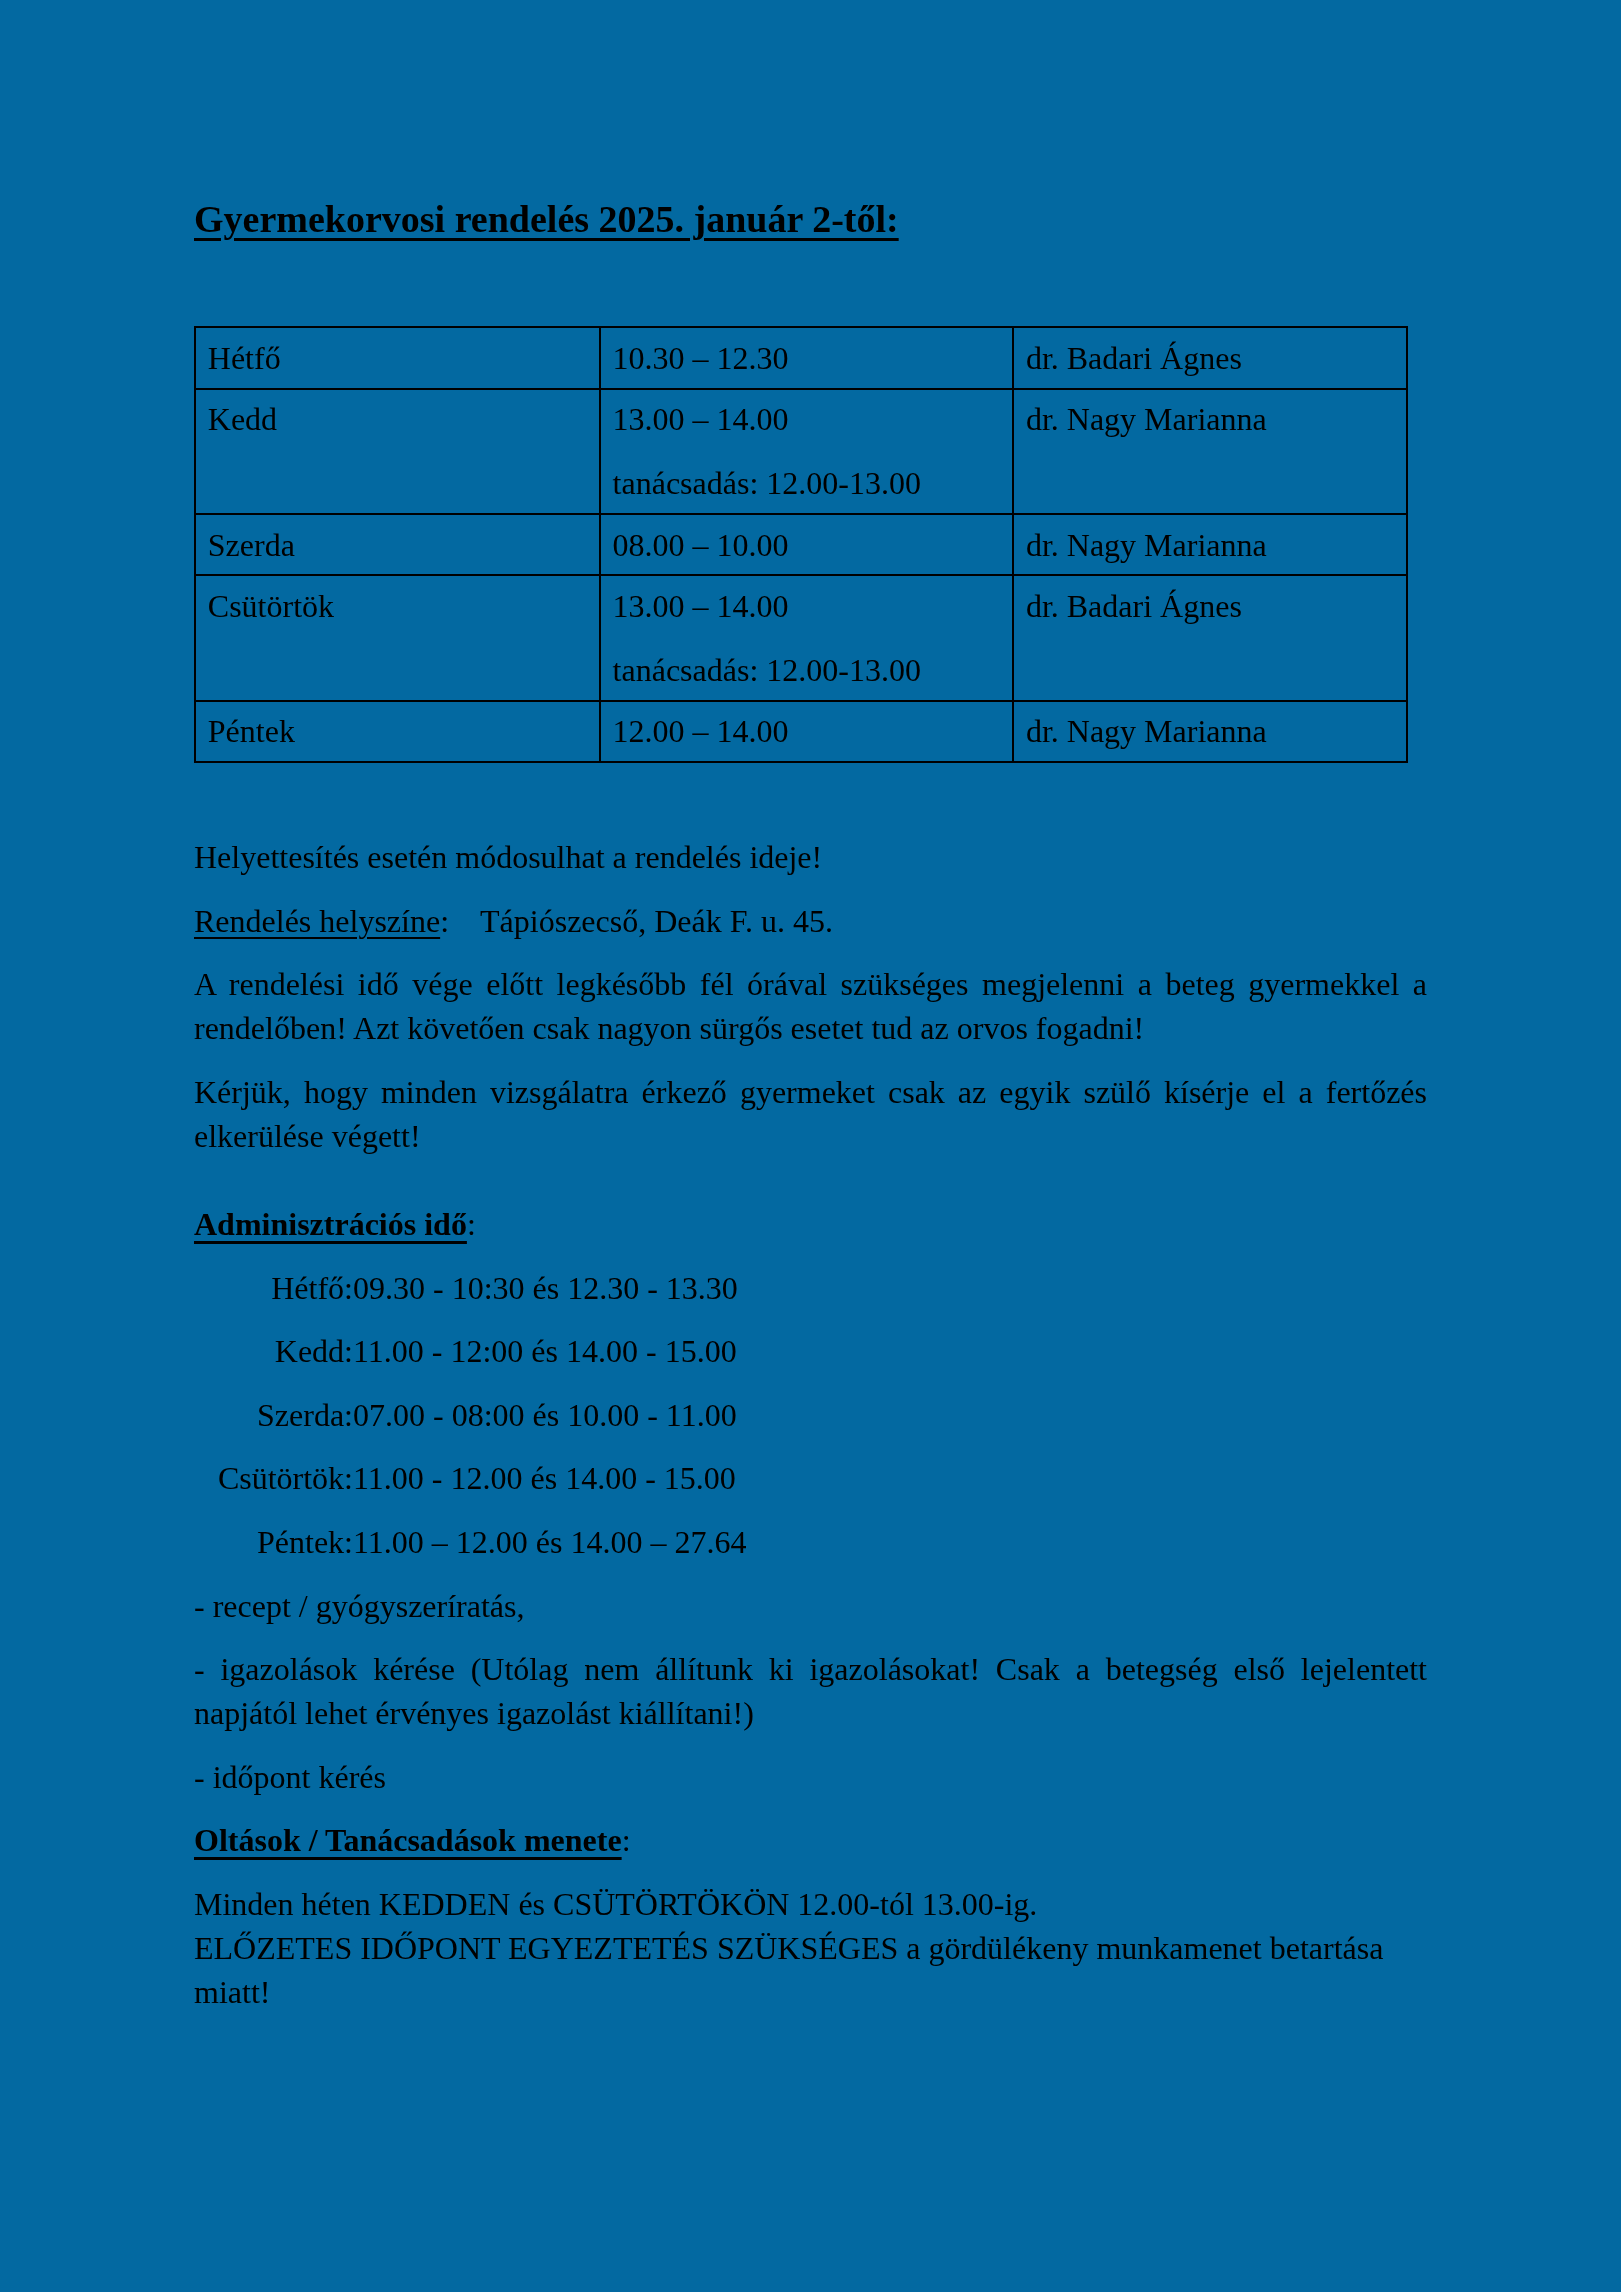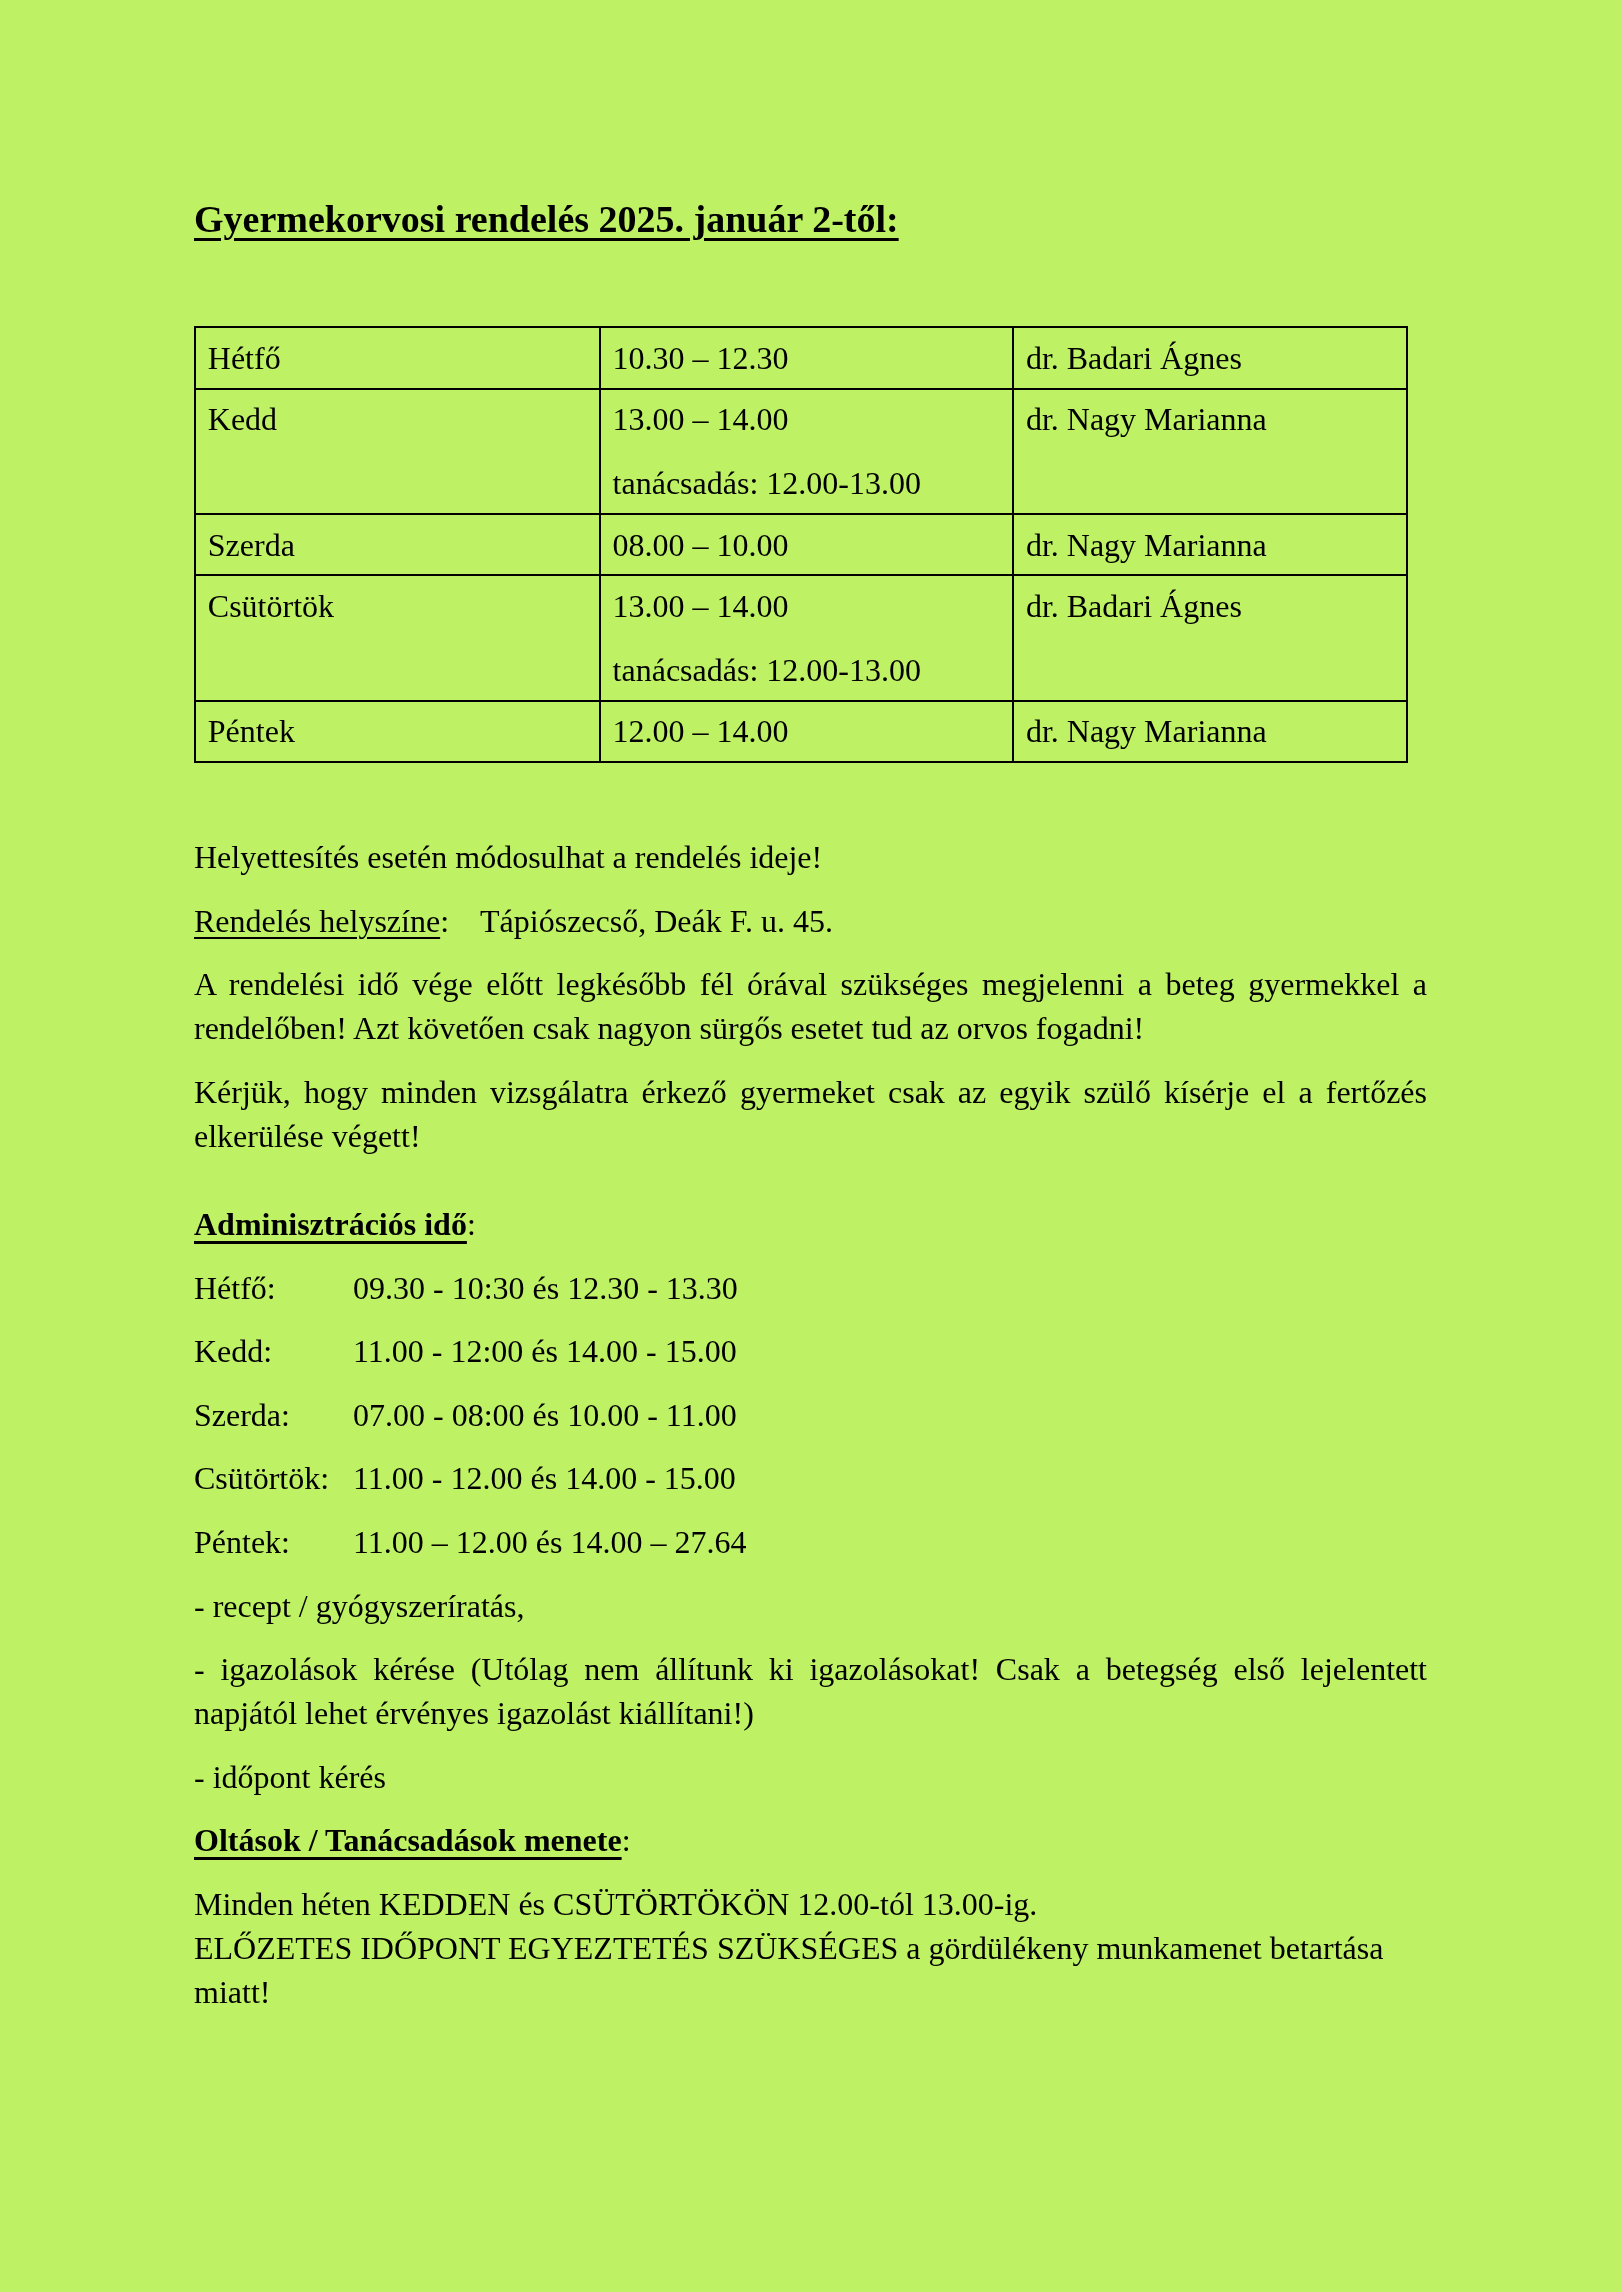--- a/index.html
+++ b/index.html
@@ -1,19 +1,19 @@
 <!DOCTYPE html>
 <html lang="hu"><head>
 <meta charset="utf-8">
 <style>
   html,body{margin:0;padding:0;background:#e8e8e8;}
   .page{
     width:1621px;
     height:2293px;
-    background:#bef264;
+    background:#0369a1;
     color:#000000;
     box-sizing:border-box;
     padding:196px 194px 0 194px;
     font-family:"Liberation Serif","DejaVu Serif",serif;
     font-size:32px;
     line-height:44px;
     position:relative;
     overflow:hidden;
   }
   .title{
@@ -61,21 +61,21 @@
   .section-head .colon{font-weight:normal;}
   .section-head .bu{
     text-decoration:underline;
     text-decoration-thickness:2.9px;
     text-underline-offset:5.9px;
   }
   .section-head.nogap{margin-top:0;}
   .plain-head{margin:0 0 19.6px 0;}
   .loc-value{margin-left:31px;}
   .admin-row{display:flex;margin:0 0 19.6px 0;}
-  .admin-day{flex:0 0 159px;}
+  .admin-day{flex:0 0 159px;text-align:right;}
   .final-block{margin:0 0 19.6px 0;}
   .final-line{display:block;}
 </style>
 </head>
 <body>
 
 <div class="page">
 
   <h1 class="title"><span class="u-title">Gyermekorvosi rendelés 2025. január 2-től:</span></h1>
 

